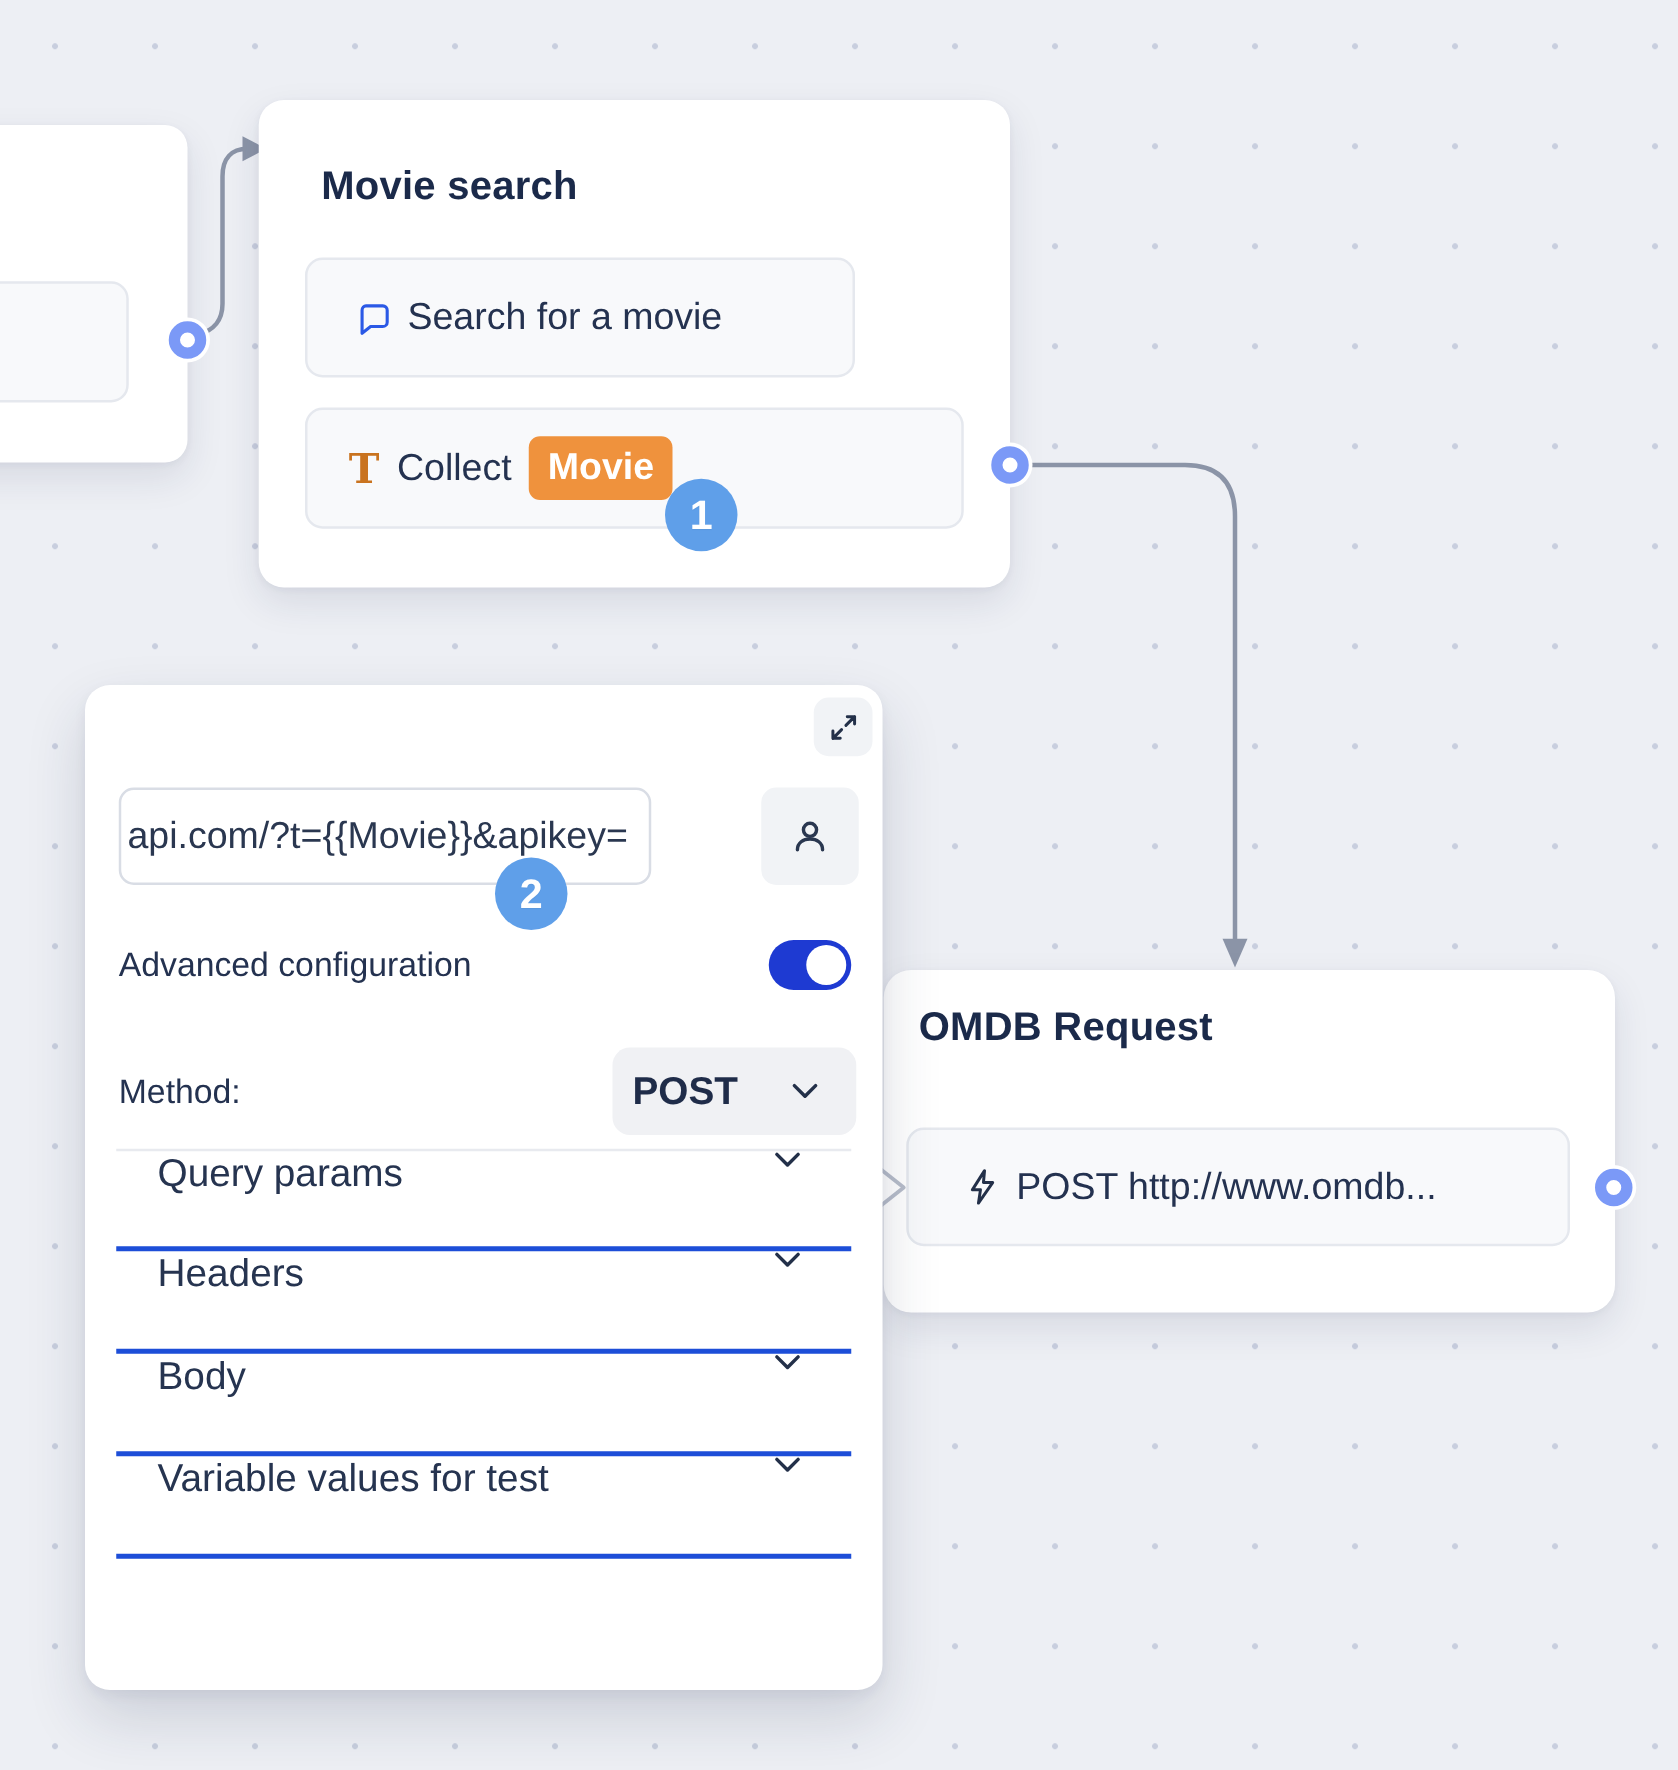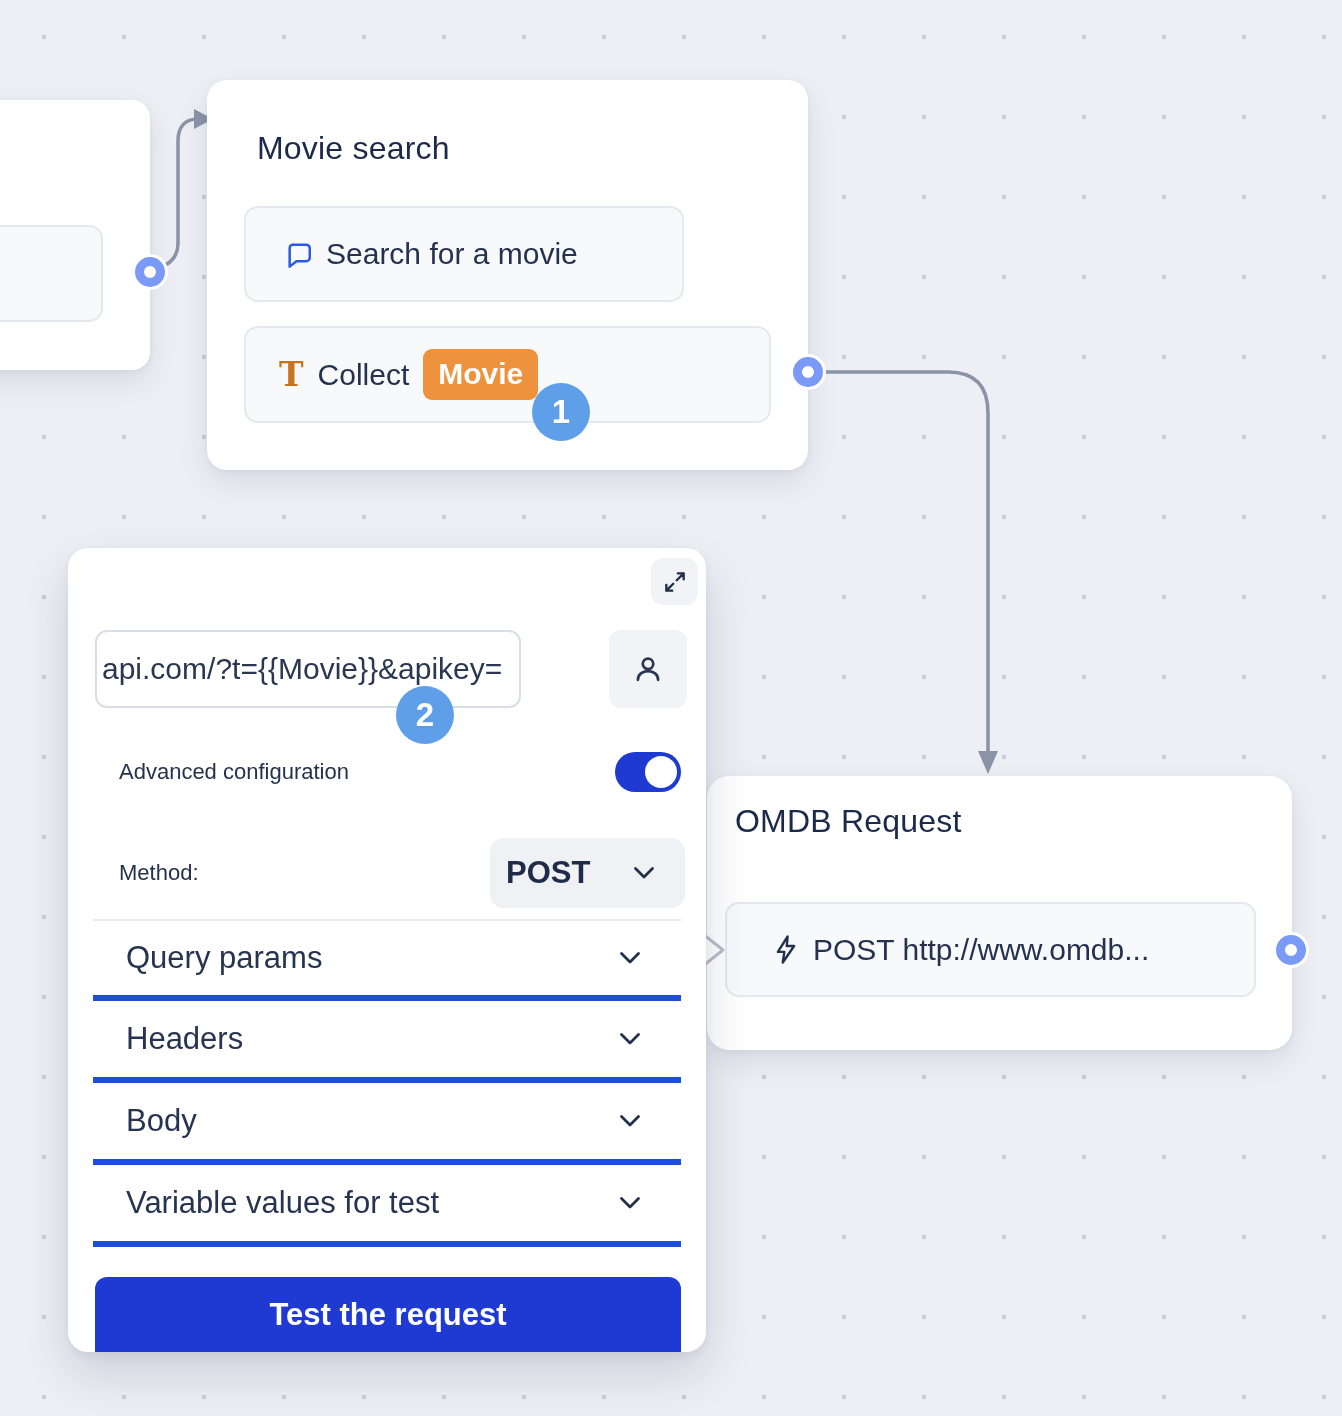--- a/index.html
+++ b/index.html
@@ -19,21 +19,21 @@
     background-position:4px -3px;
   }
   svg.edge-layer { position:absolute; left:0; top:0; z-index:5; pointer-events:none; }
   svg.edge-layer-high { position:absolute; left:0; top:0; z-index:20; pointer-events:none; }
 
   .node-card {
     position:absolute; background:#ffffff; border-radius:20px;
     box-shadow:0 12px 30px rgba(31,42,77,0.10), 0 2px 6px rgba(31,42,77,0.05);
     z-index:10;
   }
-  .node-title { font-size:32px; font-weight:400; color:#1b2a4a; letter-spacing:0.2px; }
+  .node-title { font-size:32px; font-weight:700; color:#1b2a4a; letter-spacing:0.2px; }
   .node-item {
     position:absolute; background:#f8f9fb; border:2px solid #e5e8ee; border-radius:14px;
     display:flex; align-items:center;
   }
   .node-item .item-label { font-size:30px; color:#243250; }
 
   .serif-t { font-family:"DejaVu Serif", serif; font-weight:700; font-size:33px; color:#c9731f; line-height:1; }
 
   .var-chip {
     display:inline-block; background:#ef923d; color:#ffffff; font-size:30px;
@@ -65,40 +65,40 @@
   .expand-btn { right:8px; top:10px; width:47px; height:47px; }
   .url-input {
     position:absolute; left:27px; top:82px; width:426px; height:78px;
     background:#ffffff; border:2px solid #d9dde5; border-radius:12px;
     display:flex; align-items:center; padding-left:16px; overflow:hidden;
   }
   .url-input .url-text {
     font-size:30px; color:#2a3750; white-space:nowrap; margin-left:-11px;
   }
   .person-btn { left:541px; top:82px; width:78px; height:78px; }
-  .panel-row-label { font-size:22px; color:#243250;margin-left:24px; }
+  .panel-row-label { font-size:27px; color:#243250; }
   .adv-row { position:absolute; left:27px; right:25px; top:204px; height:40px;
     display:flex; align-items:center; justify-content:space-between; }
   .toggle {
     position:relative; width:66px; height:40px; border-radius:20px; background:#1e3ad2;
   }
   .toggle .knob {
     position:absolute; top:4px; left:30px; width:32px; height:32px; border-radius:50%; background:#ffffff;
   }
   .method-row { position:absolute; left:27px; right:21px; top:290px; height:70px;
     display:flex; align-items:center; justify-content:space-between; }
   .method-select {
     width:195px; height:70px; background:#f0f1f4; border-radius:14px;
     display:flex; align-items:center; padding:0 30px 0 16px; justify-content:space-between;
   }
   .method-select .method-value { font-size:31px; font-weight:600; color:#1f2c49; }
   .accordion { position:absolute; left:25px; right:25px; top:371px; }
   .acc-row {
-    height:82px; border-bottom:6px solid #1d4ed8;
-    display:flex; align-items:center; justify-content:space-between;
+    height:82px; border-bottom:4px solid #1d4ed8;
+    display:flex; align-items:flex-start; justify-content:space-between;
     padding:0 40px 0 33px;
   }
   .acc-row:first-child { border-top:2px solid #e8eaef; }
   .acc-label { font-size:31px; color:#263450; }
   .test-btn {
     position:absolute; left:27px; width:586px; top:729px; height:75px;
     background:#1e3ad2; border:none; border-radius:12px 12px 0 0;
     color:#ffffff; font-size:31px; font-weight:700; font-family:"Liberation Sans", sans-serif;
     display:flex; align-items:center; justify-content:center;
   }
@@ -216,14 +216,13 @@
       </svg>
     </div>
     <div class="acc-row">
       <span class="acc-label">Variable values for test</span>
       <svg width="22" height="14" viewBox="0 0 22 14">
         <path d="M2.5 2.5 L11 11 L19.5 2.5" fill="none" stroke="#233049" stroke-width="2.8" stroke-linecap="round" stroke-linejoin="round"></path>
       </svg>
     </div>
   </div>
 
-  <button class="test-btn">Test the request</button>
 </div>
 
 </body></html>

